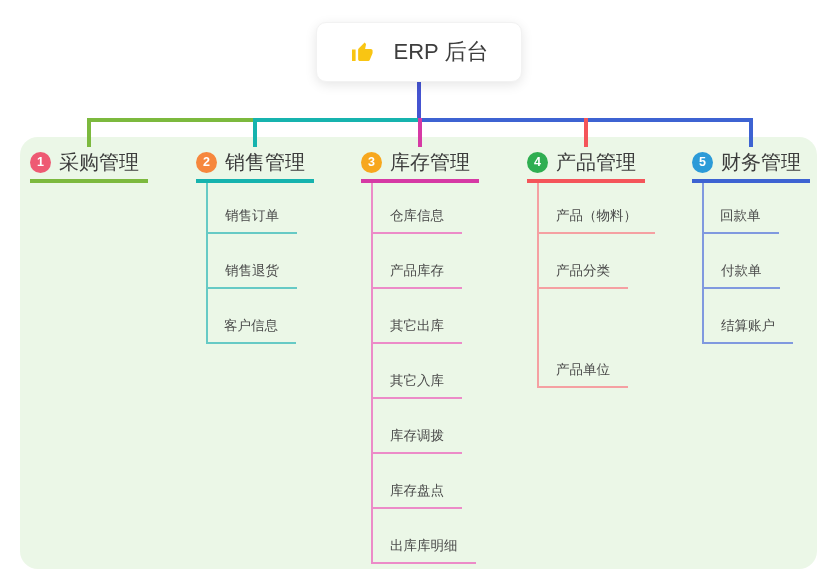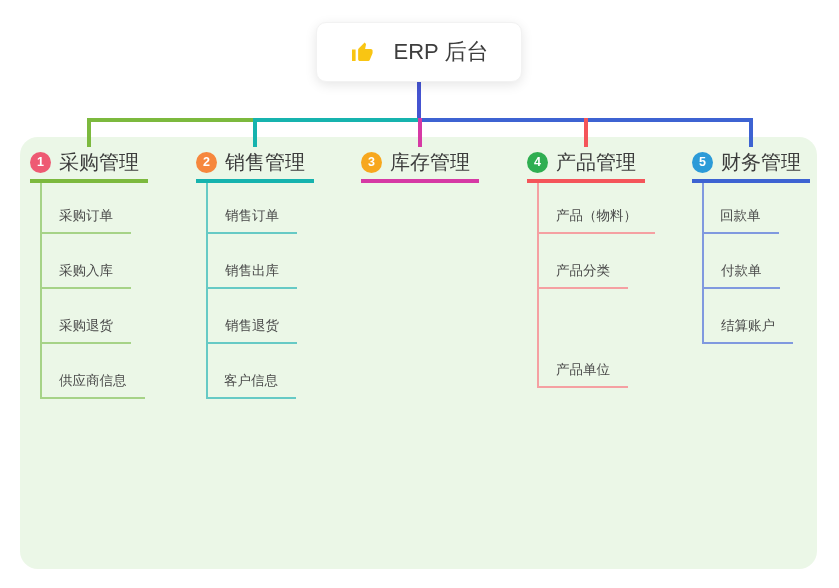--- a/index.html
+++ b/index.html
@@ -77,44 +77,46 @@
     <div class="v-seg" style="position: absolute; left: 584px; top: 118px; width: 4px; height: 29px; background: rgb(244, 85, 90); z-index: 1;"></div>
     <div class="v-seg" style="position: absolute; left: 749px; top: 118px; width: 4px; height: 29px; background: rgb(61, 99, 210); z-index: 1;"></div>
   </div>
 
 <div id="branches">
     <div class="branch" style="left: 30px;">
     <div class="branch-title" style="border-bottom-color: rgb(124, 185, 62);">
       <span class="badge" style="background: rgb(238, 90, 115);">1</span>
       <span class="branch-label">采购管理</span>
     </div>
-    <ul style="border-left-color: rgb(166, 211, 135);">
-        <li style="border-bottom-color: rgb(166, 211, 135);">采购订单</li>
-        <li style="border-bottom-color: rgb(166, 211, 135);">采购入库</li>
-        <li style="border-bottom-color: rgb(166, 211, 135);">采购退货</li>
-        <li style="border-bottom-color: rgb(166, 211, 135);">供应商信息</li>
-      </ul>
   </div>
     <div class="branch" style="left: 196px;">
     <div class="branch-title" style="border-bottom-color: rgb(22, 179, 174);">
       <span class="badge" style="background: rgb(246, 135, 61);">2</span>
       <span class="branch-label">销售管理</span>
     </div>
     <ul style="border-left-color: rgb(102, 202, 197);">
         <li style="border-bottom-color: rgb(102, 202, 197);">销售订单</li>
-        <li style="border-bottom-color: rgb(102, 202, 197);">销售出库</li>
         <li style="border-bottom-color: rgb(102, 202, 197);">销售退货</li>
         <li style="border-bottom-color: rgb(102, 202, 197); padding-left: 16px;">客户信息</li>
       </ul>
   </div>
     <div class="branch" style="left: 361px;">
     <div class="branch-title" style="border-bottom-color: rgb(214, 58, 165);">
       <span class="badge" style="background: rgb(247, 167, 30);">3</span>
       <span class="branch-label">库存管理</span>
     </div>
+    <ul style="border-left-color: rgb(236, 139, 200);">
+        <li style="border-bottom-color: rgb(236, 139, 200);">仓库信息</li>
+        <li style="border-bottom-color: rgb(236, 139, 200);">产品库存</li>
+        <li style="border-bottom-color: rgb(236, 139, 200);">其它出库</li>
+        <li style="border-bottom-color: rgb(236, 139, 200);">其它入库</li>
+        <li style="border-bottom-color: rgb(236, 139, 200);">库存调拨</li>
+        <li style="border-bottom-color: rgb(236, 139, 200);">库存盘点</li>
+        <li style="border-bottom-color: rgb(236, 139, 200);">出库库明细</li>
+      </ul>
   </div>
     <div class="branch" style="left: 527px;">
     <div class="branch-title" style="border-bottom-color: rgb(244, 85, 90);">
       <span class="badge" style="background: rgb(47, 174, 81);">4</span>
       <span class="branch-label">产品管理</span>
     </div>
     <ul style="border-left-color: rgb(245, 160, 162);">
         <li style="border-bottom-color: rgb(245, 160, 162);">产品（物料）</li>
         <li style="border-bottom-color: rgb(245, 160, 162);">产品分类</li>
         <li style="border-bottom-color: rgb(245, 160, 162); margin-top: 44px;">产品单位</li>

